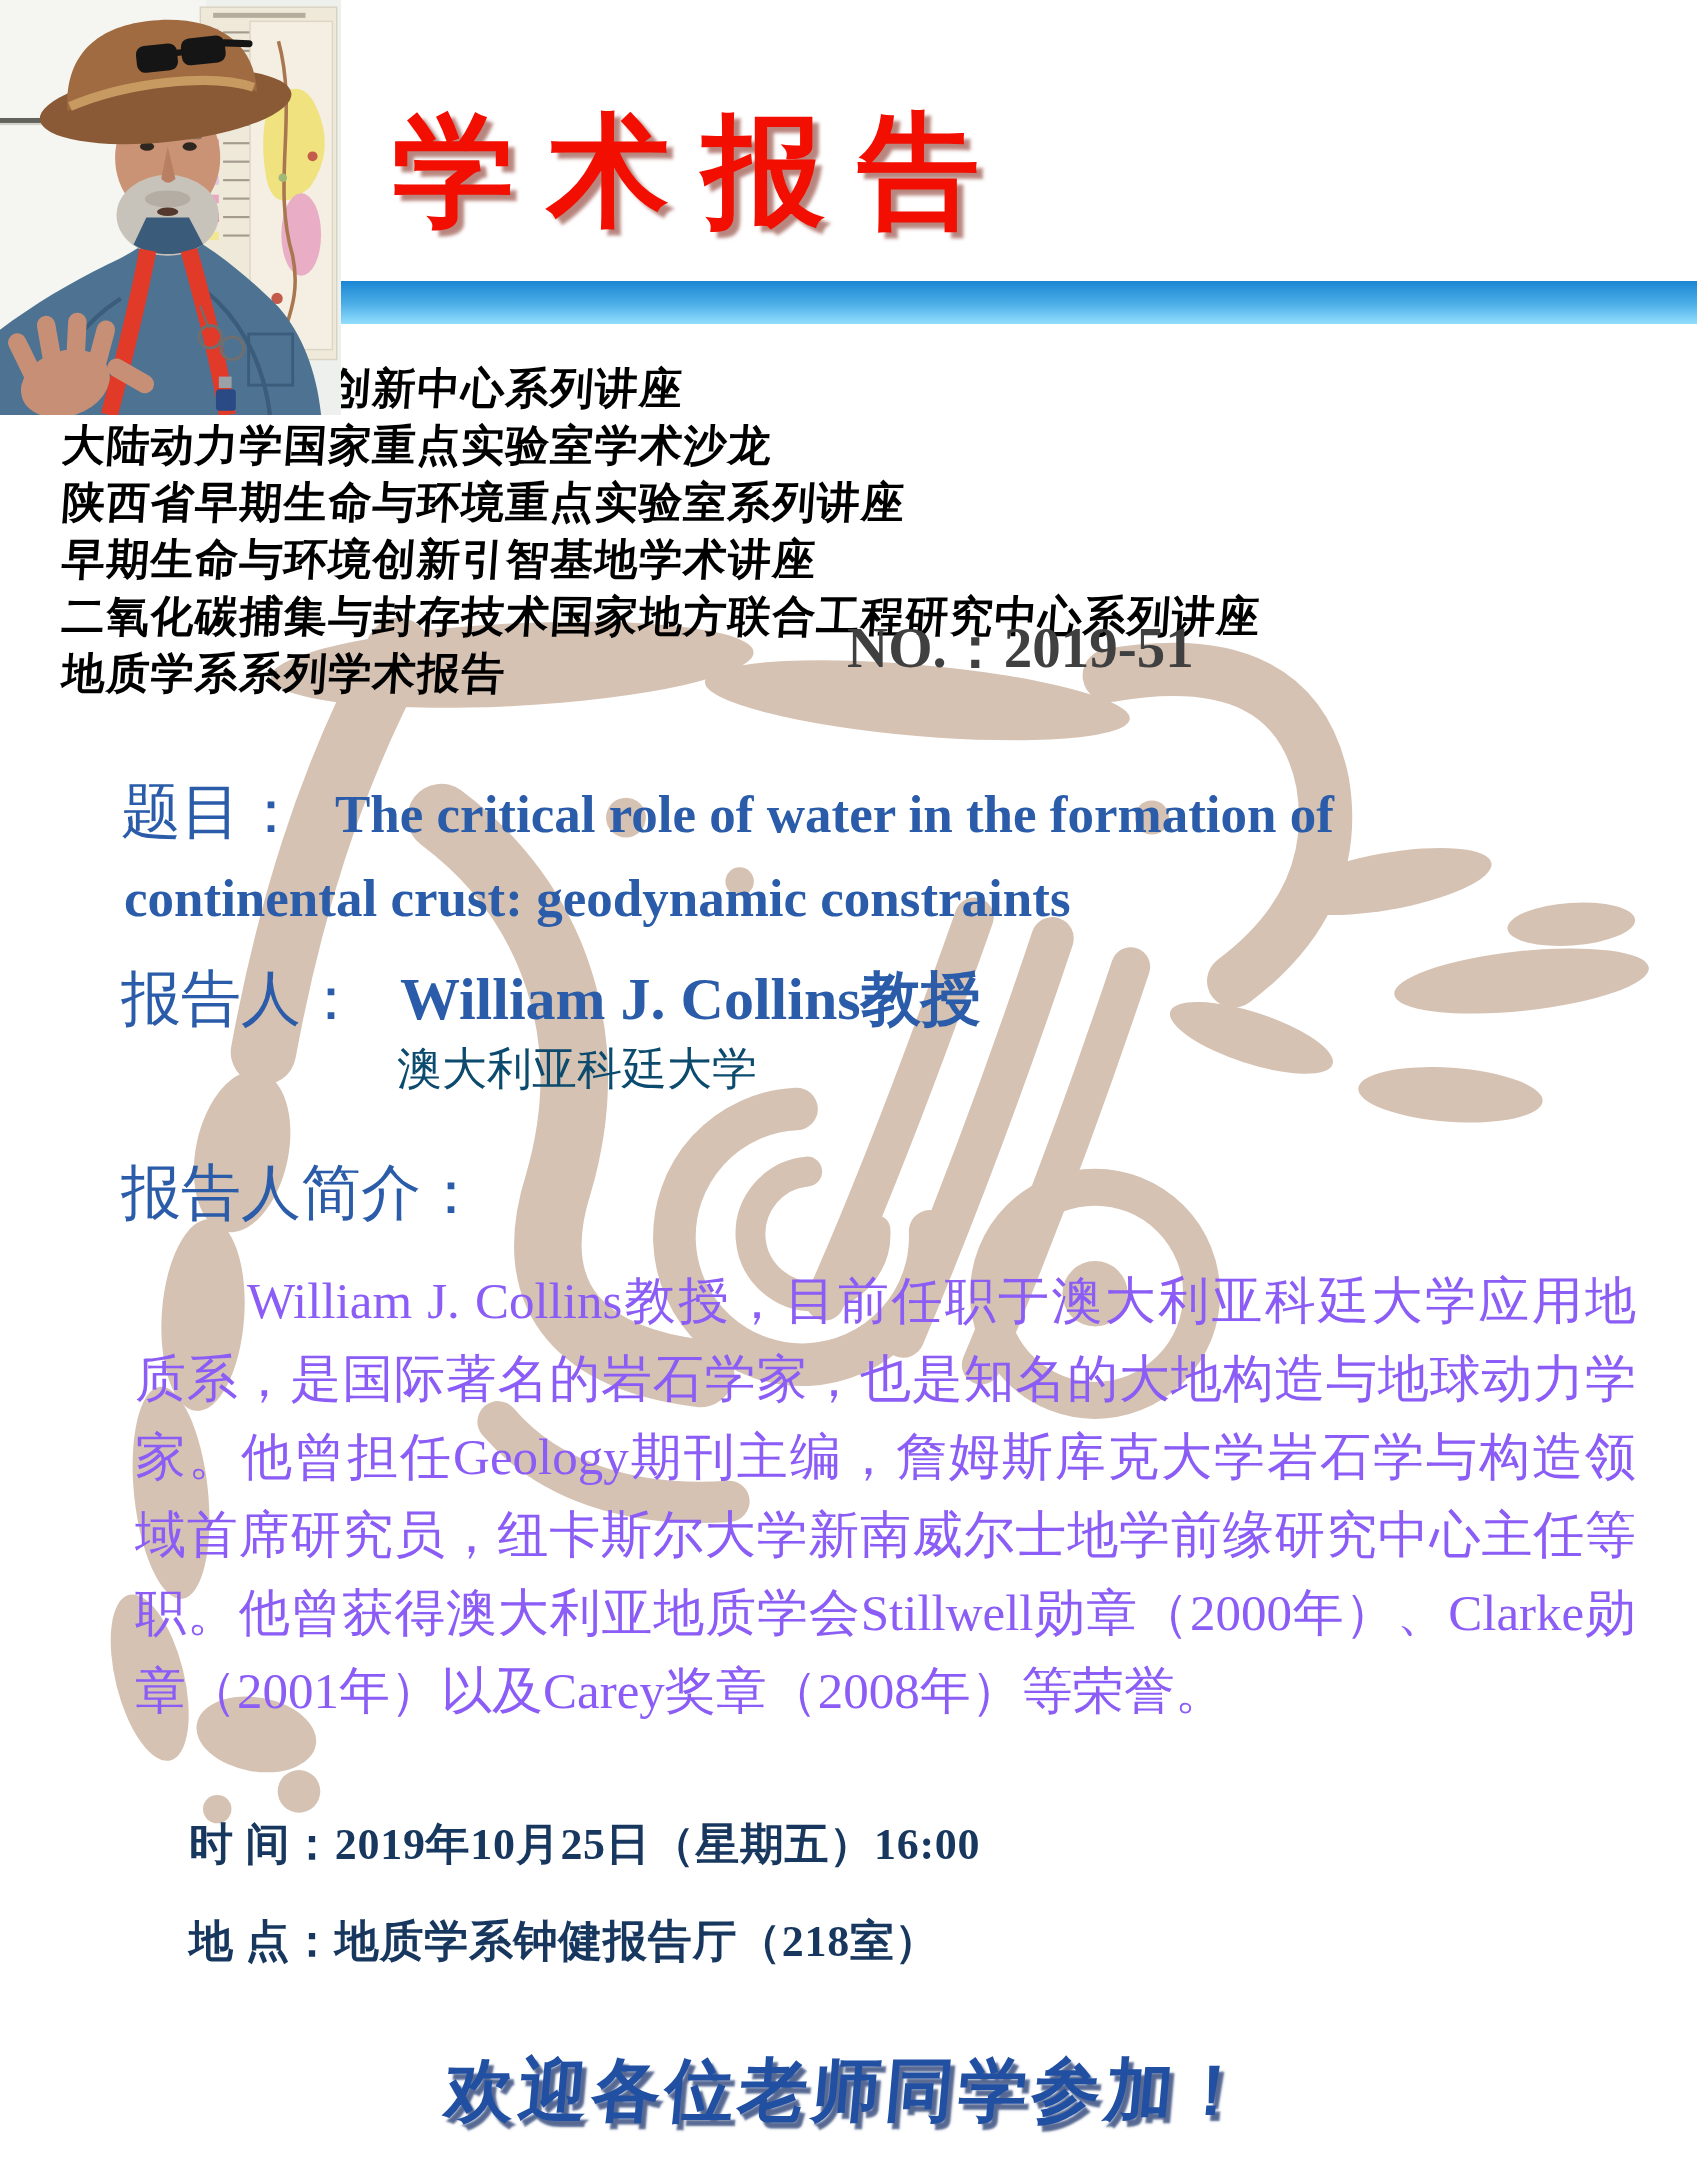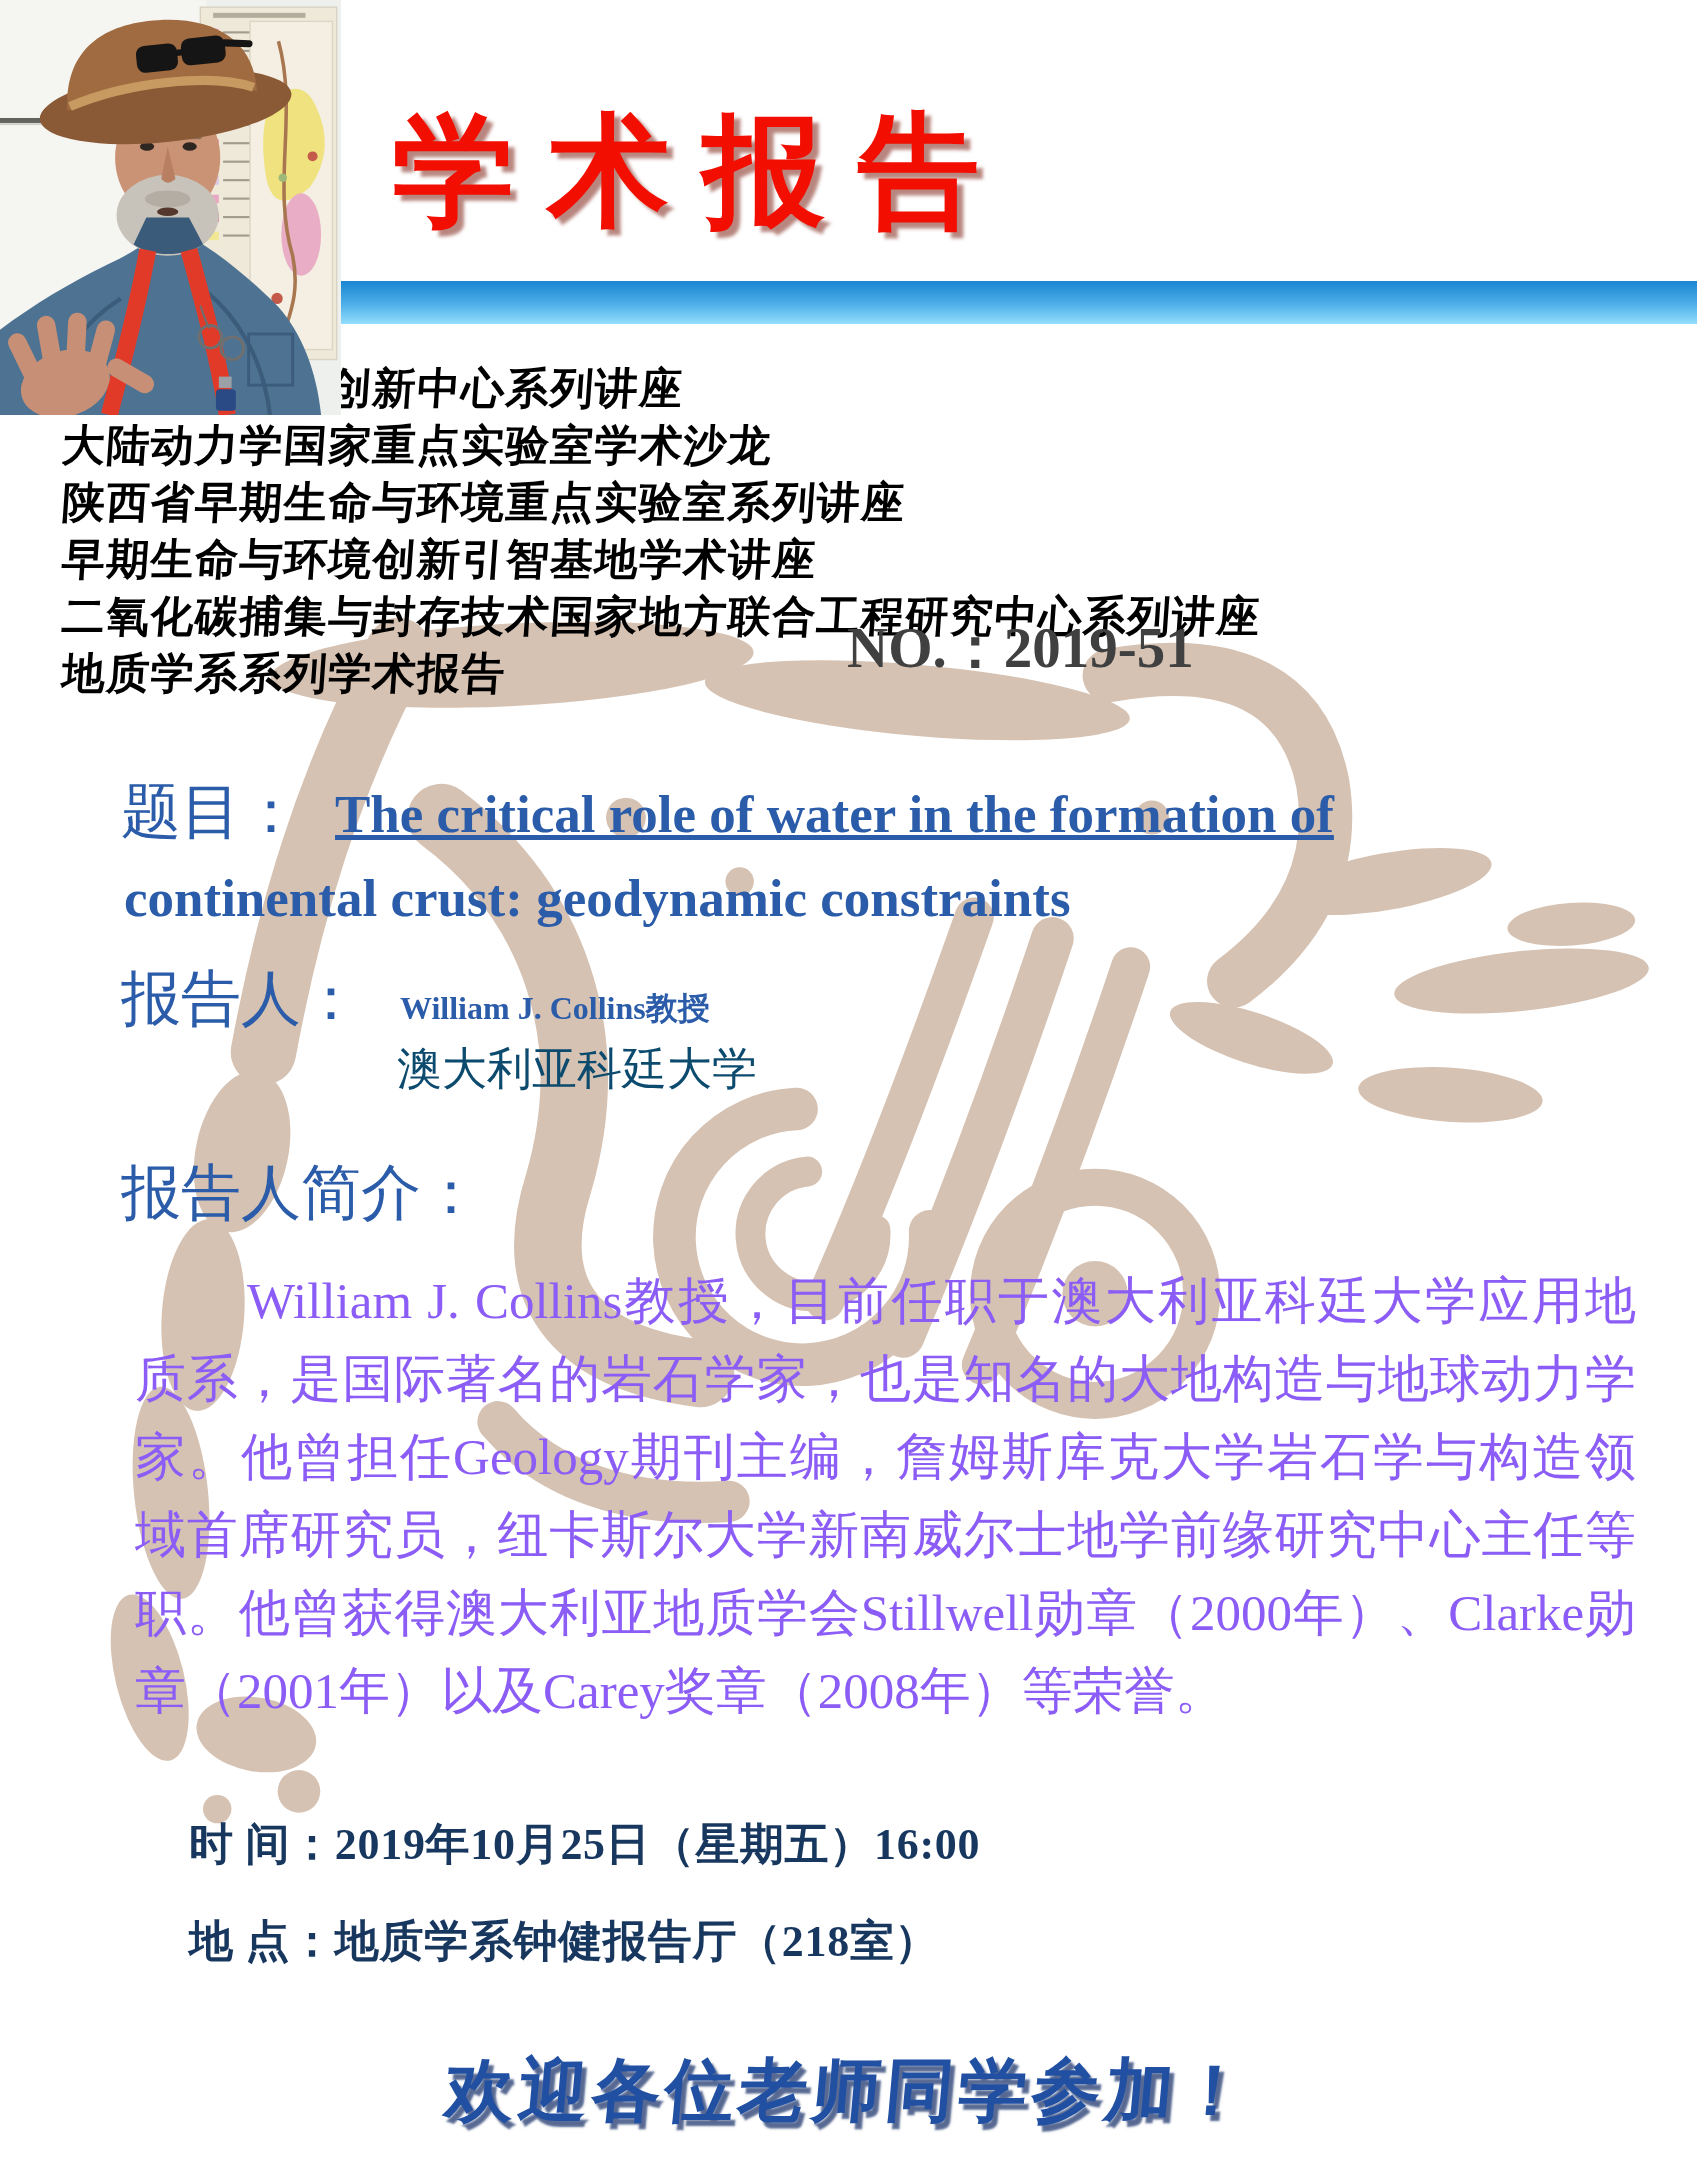--- a/index.html
+++ b/index.html
@@ -35,27 +35,27 @@
     white-space:nowrap;
   }
 
   .h-blue{color:#2b5ca9;font-weight:400;font-family:"Liberation Sans", sans-serif;text-align:right;}
   .lbl{font-size:60px;}
   .title-en{
     font-family:"Liberation Serif", serif;font-weight:700;
     font-size:53px;color:#2b5ca9;white-space:nowrap;
   }
   #title-line1{left:121px;top:772px;white-space:nowrap;}
-  #title-line1 .title-en{margin-left:34px;text-decoration:underline;}
+  #title-line1 .title-en{margin-left:34px;}
   #title-line2{left:124px;top:868px;}
 
   #speaker-row{left:121px;top:959px;white-space:nowrap;}
   #speaker-name{
     font-family:"Liberation Serif", serif;font-weight:700;
-    font-size:32px;color:#2b5ca9;margin-left:39px;
+    font-size:60px;color:#2b5ca9;margin-left:39px;
   }
   #speaker-aff{
     left:397px;top:1039px;
     font-family:"Liberation Serif", serif;font-size:45px;color:#0c4a6e;
     white-space:nowrap;
   }
   #bio-label{left:121px;top:1153px;}
   #bio-text{
     left:135px;top:1262px;width:1501px;
     font-family:"Liberation Serif", serif;

